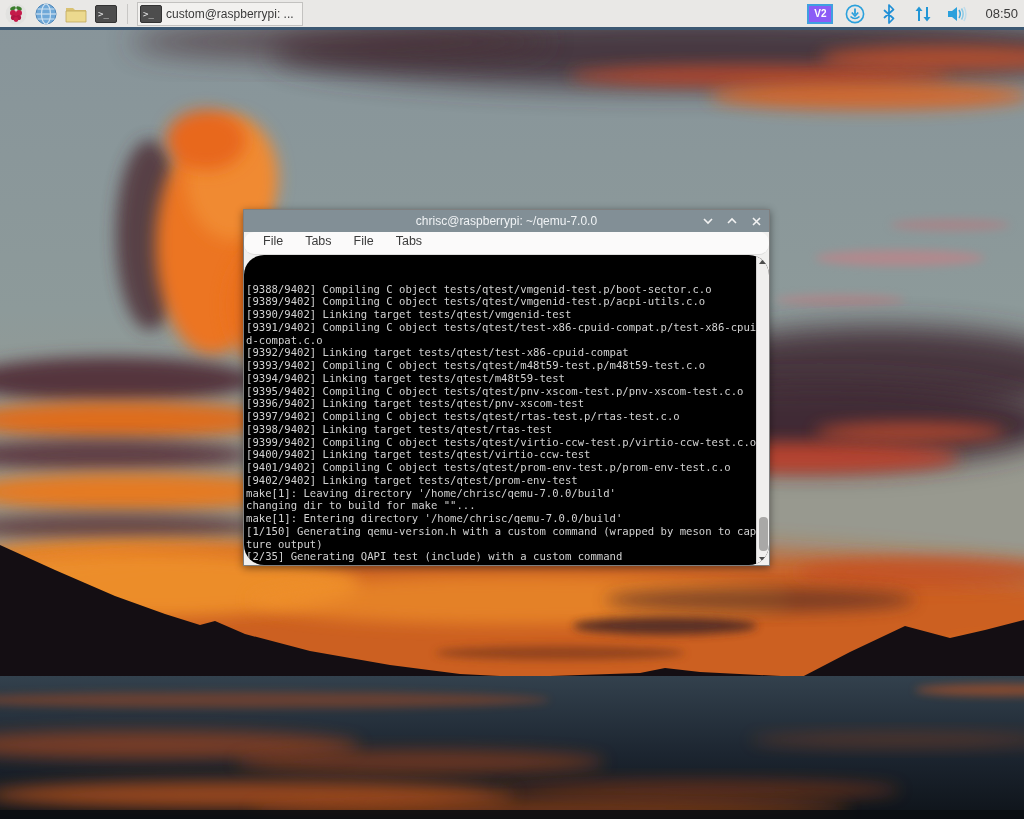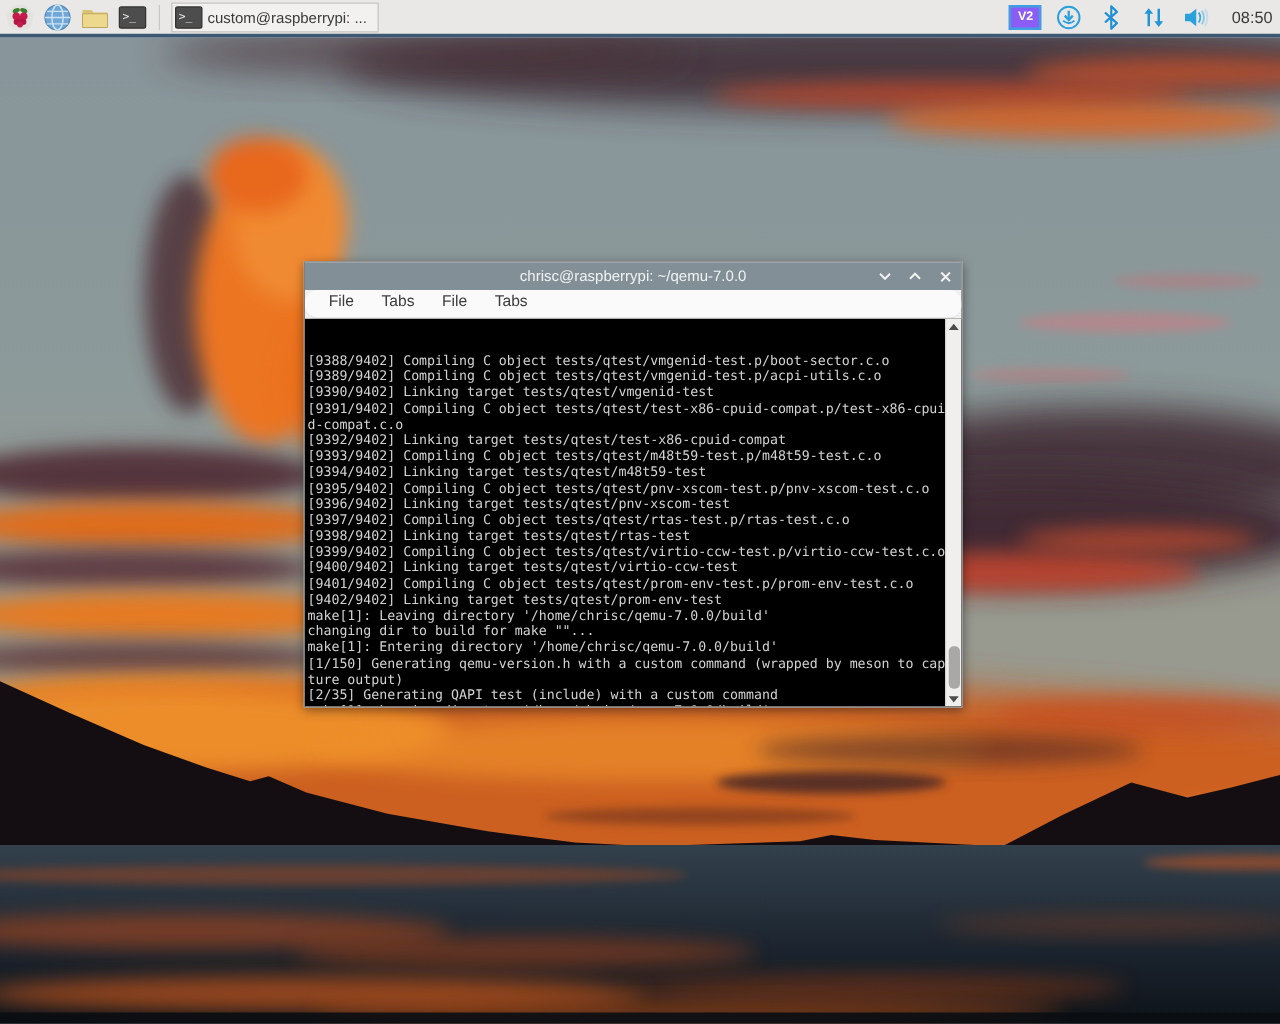--- a/index.html
+++ b/index.html
@@ -40,21 +40,21 @@
                  display:flex; flex-direction:column; z-index:10; }
   .titlebar { height:22px; background:#828f96; display:flex; align-items:center; position:relative; flex:0 0 22px; }
   .titlebar .title { position:absolute; left:0; right:0; text-align:center; font-size:12px; color:#f0f3f5; }
   .win-controls { position:absolute; right:6px; top:0; height:22px; display:flex; align-items:center; gap:10px; }
   .win-btn { width:14px; height:14px; display:flex; align-items:center; justify-content:center; cursor:pointer; }
 
   .menubar { height:23px; background:#fbfafa; border-bottom:1px solid #dedddc; display:flex; align-items:flex-start;
              padding-left:10px; gap:4px; flex:0 0 23px;border-radius:10px; }
   .menu-item { font-size:12.5px; color:#3c3c3c; padding:2px 9px; cursor:pointer; }
 
-  .term-body { flex:1; display:flex; background:#000; position:relative; overflow:hidden; }
+  .term-body { flex:1; display:flex; background:#000; position:relative; overflow:hidden;border-radius:20px; }
   .term-text { width:512px; padding:2px 0 0 2px; font-family:"DejaVu Sans Mono", monospace;
                font-size:10.6px; line-height:12.75px; color:#d2d2d2; white-space:pre; overflow:hidden; }
   .tline { height:12.75px; }
 
   .term-scrollbar { position:absolute; right:0; top:0; bottom:0; width:13px; background:#f0efee;
                     border-left:1px solid #d5d4d3; display:flex; flex-direction:column; }
   .sb-btn { height:12px; display:flex; align-items:center; justify-content:center; cursor:pointer; }
   .sb-track { flex:1; position:relative; }
   .sb-thumb { position:absolute; left:1.5px; width:9px; height:34px; bottom:2px; background:#a9a8a7; border-radius:4px; cursor:pointer; }
   .tri-up { width:0; height:0; border-left:4px solid transparent; border-right:4px solid transparent; border-bottom:5px solid #4c4c4c; }

